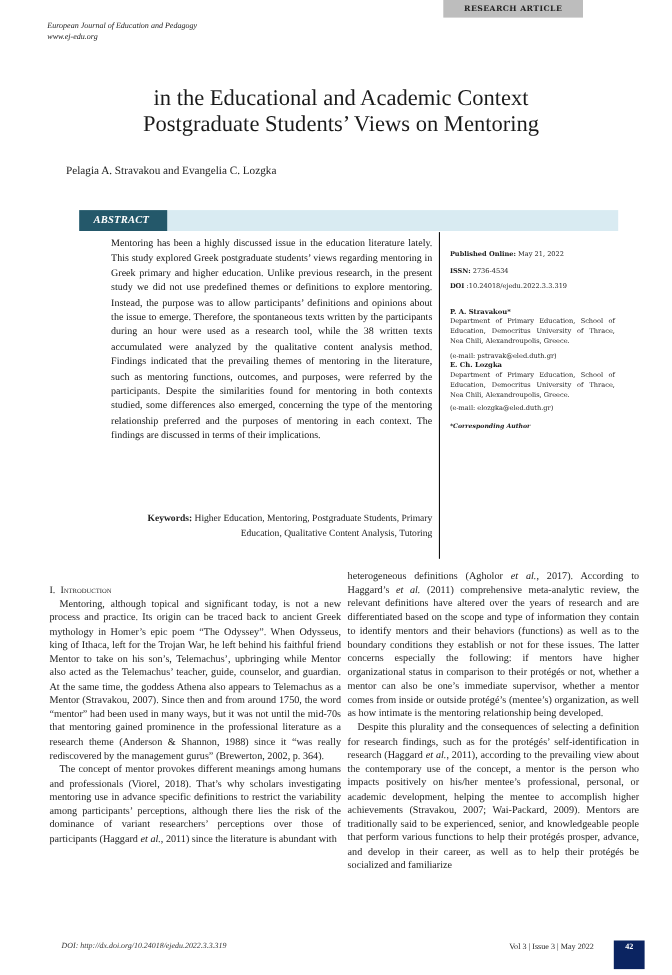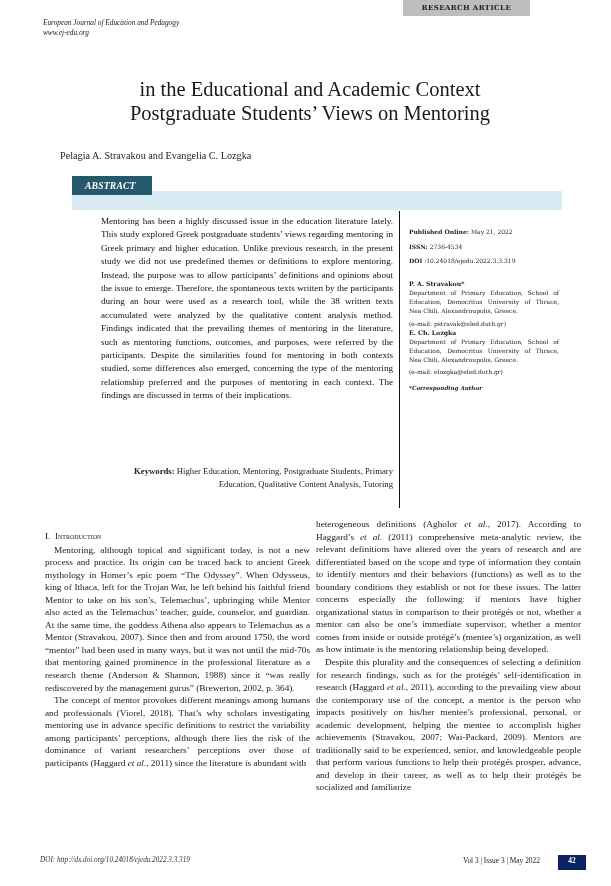--- a/index.html
+++ b/index.html
@@ -11,21 +11,21 @@
     background: #bdbdbd; color: #222; font-size: 7px; font-weight: bold;
     letter-spacing: 0.4px; text-align: center; line-height: 16px;
     font-family: "DejaVu Serif", serif;
   }
   .journal-head { position: absolute; left: 43px; top: 18px; font-size: 7.3px; font-style: italic; line-height: 10px; color: #222; }
 
   .title { position: absolute; left: 60px; top: 77px; width: 500px; text-align: center; font-size: 20.5px; line-height: 24px; color: #1a1a1a; }
   .authors { position: absolute; left: 60px; top: 150px; width: 500px; font-size: 10.2px; color: #222; }
 
   .abstract-bar { position: absolute; left: 72px; top: 191px; width: 490px; height: 19px; background: #d9ebf2; }
-  .abstract-tag { position: absolute; left: 72px; top: 176px; width: 80px; height: 19px; background: #24586a; color: #fff;
+  .abstract-tag { position: absolute; left: 72px; top: 191px; width: 80px; height: 19px; background: #24586a; color: #fff;
     font-style: italic; font-weight: bold; font-size: 9.6px; line-height: 19px; padding-left: 13px; letter-spacing: 0.2px; }
 
   .abstract-text { position: absolute; left: 101px; top: 215px; width: 292px; font-size: 9.1px; font-weight: normal; line-height: 13.4px; text-align: justify; color: #111; }
   .divider { position: absolute; left: 399px; top: 211px; width: 1.3px; height: 297px; background: #111; }
 
   .side { position: absolute; left: 409px; top: 228px; width: 150px; font-family: "DejaVu Serif", serif; font-size: 6px; color: #222; }
   .side .meta-line { margin-bottom: 7.5px; }
   .side .meta-line b { font-weight: bold; }
   .side .author-block { margin-top: 15px; }
   .side .author-name { font-weight: bold; font-size: 6.2px; line-height: 9px; }
@@ -38,23 +38,23 @@
 
   .col { position: absolute; top: 518px; width: 265px; font-size: 9.25px; line-height: 12.55px; text-align: justify; color: #1a1a1a; }
   .col-left { left: 45px; }
   .col-right { left: 316px; }
   .section-heading { font-size: 9.2px; margin-top: 12px; margin-bottom: 1px; }
   .section-heading .sc { font-variant: small-caps; }
   .col p { text-indent: 9px; }
   .col p.noindent { text-indent: 0; }
   .col i { font-style: italic; }
 
-  .footer-doi { position: absolute; left: 40px; top: 856px; font-size: 7.2px; font-style: italic; color: #333; }
+  .footer-doi { position: absolute; left: 56px; top: 856px; font-size: 7.2px; font-style: italic; color: #333; }
   .footer-vol { position: absolute; left: 463px; top: 856px; font-size: 7.4px; color: #222; }
-  .page-num { position: absolute; left: 558px; top: 855px; width: 28px; height: 15px; background: #0b2461; color: #fff; font-size: 7.4px; font-weight: bold; text-align: center; line-height: 11px; }
+  .page-num { position: absolute; left: 558px; top: 855px; width: 28px; height: 26px; background: #0b2461; color: #fff; font-size: 7.4px; font-weight: bold; text-align: center; line-height: 11px; }
 </style>
 </head>
 <body>
 
 <div class="research-badge">RESEARCH ARTICLE</div>
 
 <div class="journal-head">
   <div>European Journal of Education and Pedagogy</div>
   <div>www.ej-edu.org</div>
 </div>

